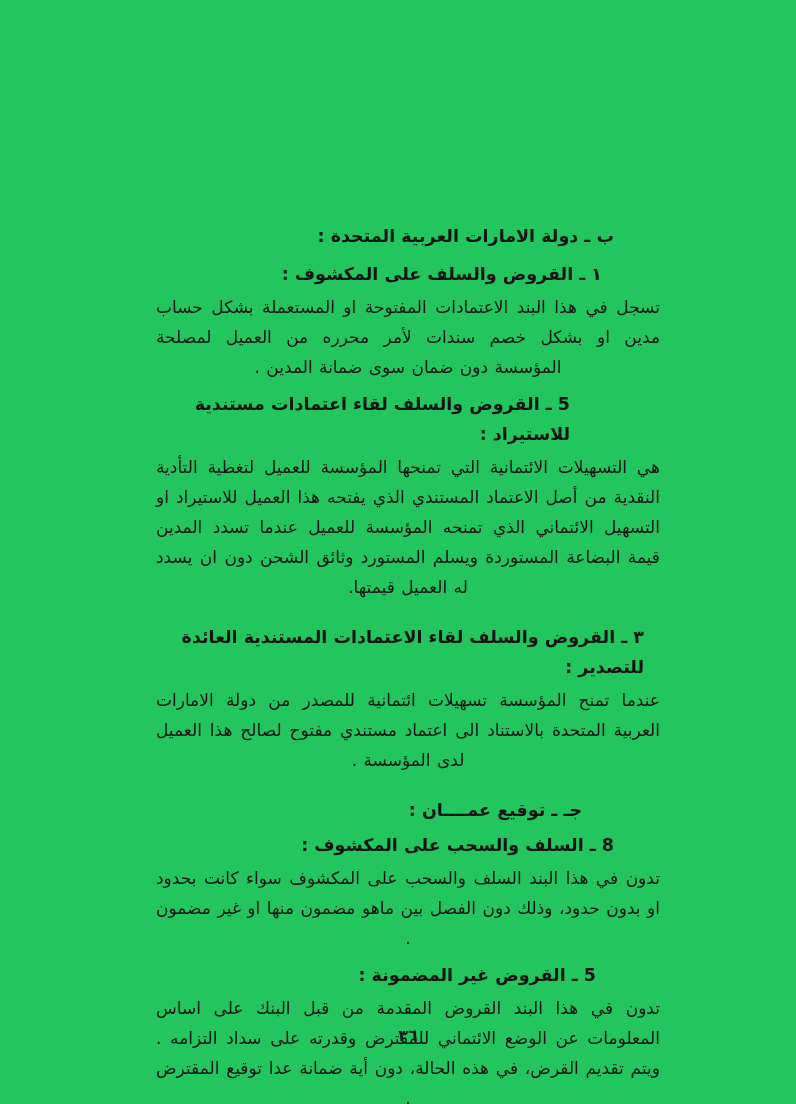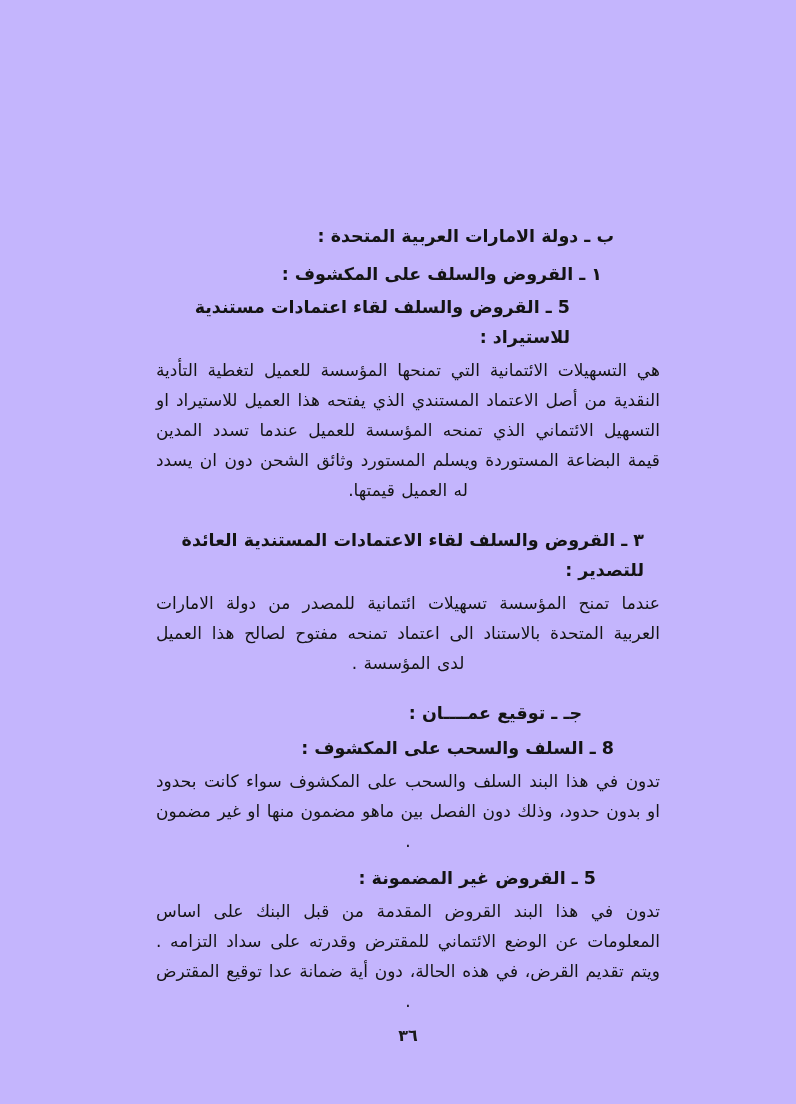--- a/index.html
+++ b/index.html
@@ -4,21 +4,21 @@
 <style>
   html, body {
     margin: 0;
     padding: 0;
     background: #ffffff;
   }
   .page {
     position: relative;
     width: 796px;
     height: 1104px;
-    background: #c4b5fd;
+    background: #22c55e;
     overflow: hidden;
     font-family: "DejaVu Sans", sans-serif;
     color: #141414;
     direction: rtl;
   }
   .content {
     position: absolute;
     top: 221px;
     right: 136px;
     width: 504px;
@@ -68,26 +68,27 @@
 </head>
 <body>
 
 <div class="page">
 
   <main class="content">
 
     <h2 class="sec-h ind-b">ب ـ دولة الامارات العربية المتحدة :</h2>
 
     <h3 class="item-h ind-b1">١ ـ القروض والسلف على المكشوف :</h3>
+    <p class="para">تسجل في هذا البند الاعتمادات المفتوحة او المستعملة بشكل حساب مدين او بشكل خصم سندات لأمر محرره من العميل لمصلحة المؤسسة دون ضمان سوى ضمانة المدين .</p>
 
     <h3 class="item-h ind-b2">5 ـ القروض والسلف لقاء اعتمادات مستندية للاستيراد :</h3>
     <p class="para">هي التسهيلات الائتمانية التي تمنحها المؤسسة للعميل لتغطية التأدية النقدية من أصل الاعتماد المستندي الذي يفتحه هذا العميل للاستيراد او التسهيل الائتماني الذي تمنحه المؤسسة للعميل عندما تسدد المدين قيمة البضاعة المستوردة ويسلم المستورد وثائق الشحن دون ان يسدد له العميل قيمتها.</p>
 
     <h3 class="item-h ind-b3 gap-top">٣ ـ القروض والسلف لقاء الاعتمادات المستندية العائدة للتصدير :</h3>
-    <p class="para">عندما تمنح المؤسسة تسهيلات ائتمانية للمصدر من دولة الامارات العربية المتحدة بالاستناد الى اعتماد تمنحه مفتوح لصالح هذا العميل لدى المؤسسة .</p>
+    <p class="para">عندما تمنح المؤسسة تسهيلات ائتمانية للمصدر من دولة الامارات العربية المتحدة بالاستناد الى اعتماد مستندي مفتوح لصالح هذا العميل لدى المؤسسة .</p>
 
     <h2 class="sec-h ind-c gap-top">جـ ـ توقيع عمــــان :</h2>
 
     <h3 class="item-h ind-c1">8 ـ السلف والسحب على المكشوف :</h3>
     <p class="para">تدون في هذا البند السلف والسحب على المكشوف سواء كانت بحدود او بدون حدود، وذلك دون الفصل بين ماهو مضمون منها او غير مضمون .</p>
 
     <h3 class="item-h ind-c2">5 ـ القروض غير المضمونة :</h3>
     <p class="para">تدون في هذا البند القروض المقدمة من قبل البنك على اساس المعلومات عن الوضع الائتماني للمقترض وقدرته على سداد التزامه . ويتم تقديم القرض، في هذه الحالة، دون أية ضمانة عدا توقيع المقترض .</p>
 
   </main>

